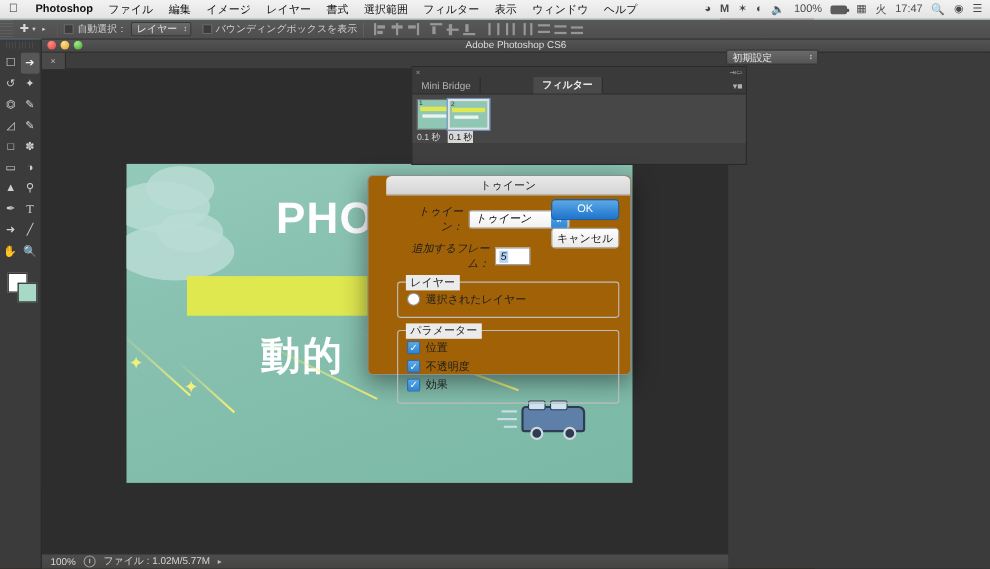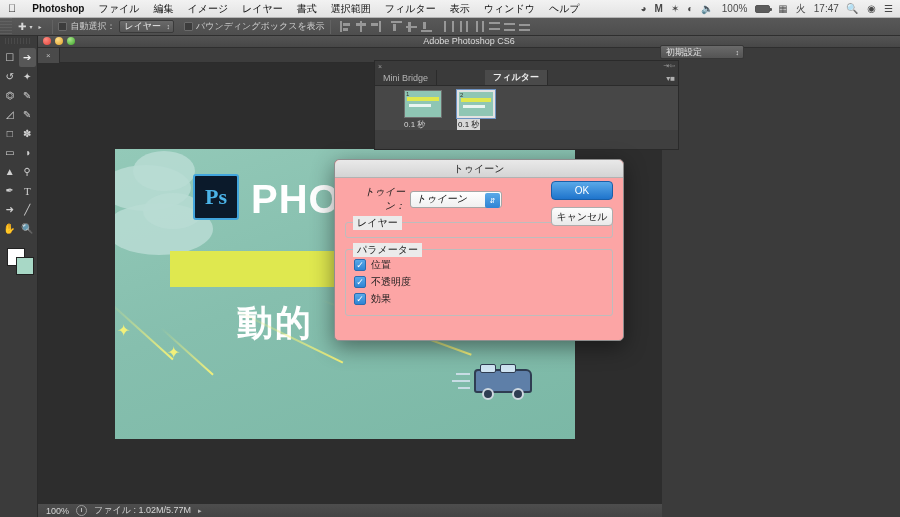--- a/index.html
+++ b/index.html
@@ -179,21 +179,21 @@
   .tlpanel {
     position:absolute; left:336px; top:26px; width:305px; height:90px;
     background:#3f3f3f; border:1px solid #2a2a2a; z-index:30;
   }
   .tl-head { height:10px; background:#3a3a3a; display:flex; align-items:center; justify-content:space-between; padding:0 3px; color:#9b9b9b; font-size:7px; }
   .tl-tabs { height:15px; background:#3a3a3a; display:flex; align-items:flex-end; border-bottom:1px solid #2b2b2b; position:relative;gap:48px; }
   .tl-tab { height:15px; padding:0 8px; display:flex; align-items:center; font-size:9px; color:#b4b4b4; border-right:1px solid #2b2b2b; }
   .tl-tab.active { background:#4a4a4a; color:#ededed; font-weight:bold; }
   .tl-menu { position:absolute; right:3px; top:3px; font-size:8px; color:#b0b0b0; }
   .tl-body { position:absolute; left:0; top:25px; width:100%; height:44px; background:#474747; padding:4px; display:flex; gap:6px; }
-  .frame { width:22px;margin-left:25px; }
+  .frame { width:22px; }
   .frame .thumb {
     width:38px; height:28px; background:#8fc6b4; border:1px solid #6f6f6f; position:relative; overflow:hidden;
   }
   .frame.sel .thumb { border:2px solid #e2e2e2; outline:1px solid #6d93c4; }
   .frame .num { position:absolute; left:1px; top:0; font-size:6px; color:#333; }
   .frame .dur { font-size:8px; color:#d9d9d9; margin-top:1px; white-space:nowrap; }
   .frame.sel .dur { background:#d8d8d8; color:#111; padding:0 1px; display:inline-block; }
   .mini-art { position:absolute; left:2px; top:6px; right:2px; height:4px; background:#dfe84f; }
   .mini-art2 { position:absolute; left:4px; top:13px; width:22px; height:3px; background:#fff; opacity:.8; }
   .tl-foot {
@@ -278,24 +278,24 @@
   .subrow { display:flex; align-items:center; gap:5px; height:15px; padding-left:26px; font-size:8.5px; color:#c6c6c6; border-bottom:1px solid #343434; }
   .subrow.deep { padding-left:38px; }
   .lfoot {
     position:absolute; bottom:0; left:0; width:100%; height:19px; background:#3c3c3c;
     border-top:1px solid #2b2b2b; display:flex; align-items:center; justify-content:center; gap:10px;
     color:#bdbdbd; font-size:10px;
   }
 
   
   .dialog {
-    position:absolute; left:334px; top:159px; width:290px; height:182px;
-    background:#fca5a5; border:1px solid #8e8e8e; border-radius:5px;
+    position:absolute; left:334px; top:159px; width:240px; height:182px;
+    background:#a16207; border:1px solid #8e8e8e; border-radius:5px;
     box-shadow:0 6px 22px rgba(0,0,0,.45); z-index:70;
-    font-size:10px; color:#1d1d1d;
+    font-size:10px; color:#1d1d1d;padding-left:16px;
   }
   .dlg-title {
     height:18px; background:linear-gradient(180deg,#e9e9e9,#d4d4d4);
     border-bottom:1px solid #b2b2b2; border-radius:5px 5px 0 0;
     display:flex; align-items:center; justify-content:center;
     font-size:10px; color:#2b2b2b;
   }
   .dlg-body { padding:7px 10px; }
   .drow { display:flex; align-items:center; margin-bottom:6px;font-style:italic; }
   .dlabel { font-size:10px; color:#1d1d1d; text-align:right; }
@@ -494,21 +494,20 @@
       </div>
     </div>
 
     <div class="canvasarea">
       <div class="artboard">
         <div class="cloud" style="left:-14px;top:16px;width:90px;height:46px"></div>
         <div class="cloud" style="left:18px;top:2px;width:62px;height:40px"></div>
         <div class="cloud" style="left:-10px;top:54px;width:108px;height:52px"></div>
         <div class="cloud" style="left:28px;top:44px;width:60px;height:36px"></div>
 
-        <div class="ps-badge">Ps</div>
         <div class="photo-word">PHOTO</div>
 
         <div class="tween-hl"></div>
 
         <div class="dou-word">動的</div>
 
         <div class="streak" style="left:-6px;top:152px;width:86px;transform:rotate(42deg)"></div>
         <div class="star" style="left:2px;top:174px">✦</div>
         <div class="streak" style="left:46px;top:178px;width:70px;transform:rotate(42deg)"></div>
         <div class="star" style="left:52px;top:196px">✦</div>
@@ -801,23 +800,33 @@
   <div class="dialog">
     <div class="dlg-title">トゥイーン</div>
     <div class="dlg-body">
       <div class="drow">
         <span class="dlabel" style="width:60px;margin-right:5px">トゥイーン：</span>
         <span class="dselect" style="width:92px">
           <span>トゥイーン</span>
           <span class="arrows">⇵</span>
         </span>
       </div>
+      <div class="drow">
+        <span class="dlabel" style="width:84px;margin-right:5px">追加するフレーム：</span>
+        <span class="dinput">
+          <span class="selnum">5</span>
+        </span>
+      </div>
 
       <div class="fieldset" style="margin-top:9px">
         <span class="legend">レイヤー</span>
+        <div class="optrow">
+          <span class="radio"></span>
+          <span>選択されたレイヤー</span>
+        </div>
       </div>
 
       <div class="fieldset" style="margin-top:11px">
         <span class="legend">パラメーター</span>
         <div class="optrow">
           <span class="chk on">✓</span>
           <span>位置</span>
         </div>
         <div class="optrow">
           <span class="chk on">✓</span>

